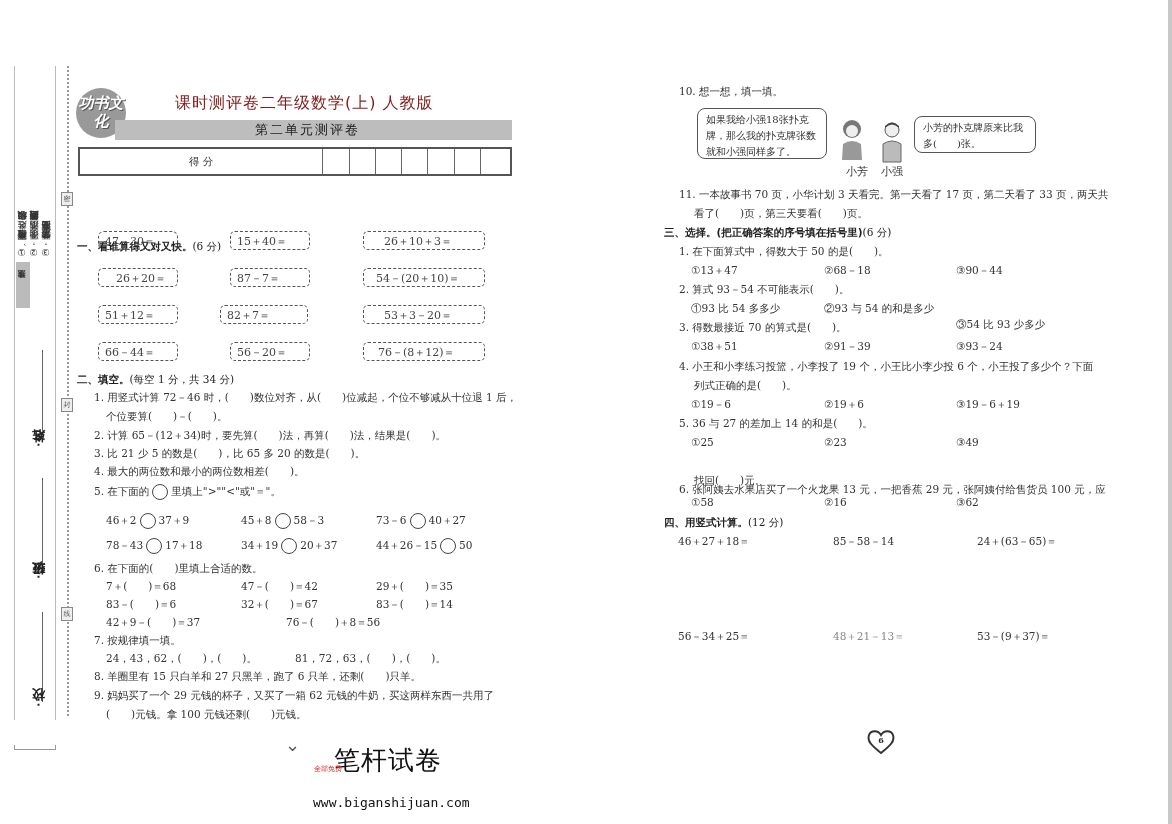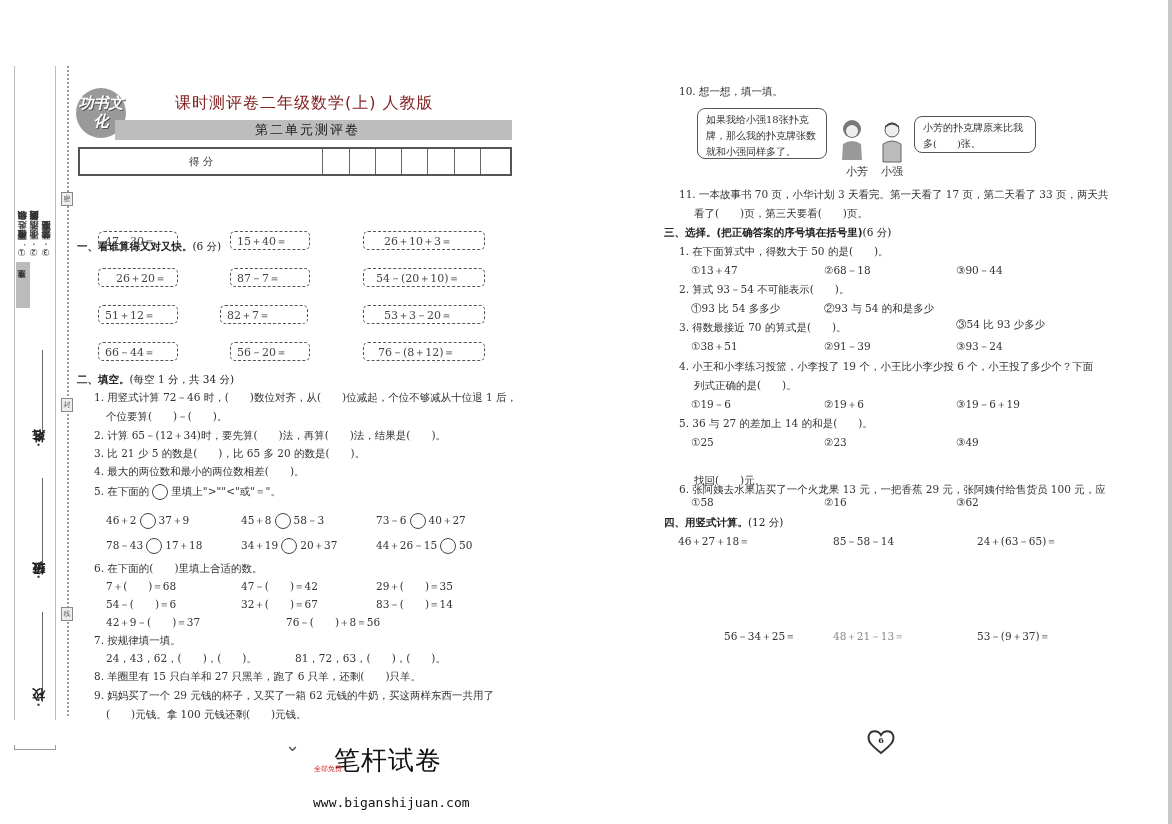--- a/index.html
+++ b/index.html
@@ -120,21 +120,21 @@
   <div class="line" style="left:376px;top:513px;"><span>73－6</span><span class="circ"></span><span>40＋27</span></div>
   <div class="line" style="left:106px;top:538px;"><span>78－43</span><span class="circ"></span><span>17＋18</span></div>
   <div class="line" style="left:241px;top:538px;"><span>34＋19</span><span class="circ"></span><span>20＋37</span></div>
   <div class="line" style="left:376px;top:538px;"><span>44＋26－15</span><span class="circ"></span><span>50</span></div>
 </div>
 
 <div class="line" style="left:94px;top:562px;">6. 在下面的(　　)里填上合适的数。</div>
 <div class="line" style="left:106px;top:580px;">7＋(　　)＝68</div>
 <div class="line" style="left:241px;top:580px;">47－(　　)＝42</div>
 <div class="line" style="left:376px;top:580px;">29＋(　　)＝35</div>
-<div class="line" style="left:106px;top:598px;">54－(　　)＝6</div>
+<div class="line" style="left:106px;top:598px;">83－(　　)＝6</div>
 <div class="line" style="left:241px;top:598px;">32＋(　　)＝67</div>
 <div class="line" style="left:376px;top:598px;">83－(　　)＝14</div>
 <div class="line" style="left:106px;top:616px;">42＋9－(　　)＝37</div>
 <div class="line" style="left:286px;top:616px;">76－(　　)＋8＝56</div>
 
 <div class="line" style="left:94px;top:634px;">7. 按规律填一填。</div>
 <div class="line" style="left:106px;top:652px;">24，43，62，(　　)，(　　)。</div>
 <div class="line" style="left:295px;top:652px;">81，72，63，(　　)，(　　)。</div>
 <div class="line" style="left:94px;top:670px;">8. 羊圈里有 15 只白羊和 27 只黑羊，跑了 6 只羊，还剩(　　)只羊。</div>
 <div class="line" style="left:94px;top:689px;">9. 妈妈买了一个 29 元钱的杯子，又买了一箱 62 元钱的牛奶，买这两样东西一共用了</div>
@@ -195,21 +195,21 @@
 <div class="line" style="left:691px;top:496px;">①58</div>
 <div class="line" style="left:824px;top:496px;">②16</div>
 <div class="line" style="left:956px;top:496px;">③62</div>
 
 <div class="sec" style="left:664px;top:516px;">
   <span>四、用竖式计算。</span><span class="pts">(12 分)</span>
 </div>
 <div class="line" style="left:678px;top:535px;">46＋27＋18＝</div>
 <div class="line" style="left:833px;top:535px;">85－58－14</div>
 <div class="line" style="left:977px;top:535px;">24＋(63－65)＝</div>
-<div class="line" style="left:678px;top:630px;margin-left:46px;">56－34＋25＝</div>
+<div class="line" style="left:678px;top:630px;">56－34＋25＝</div>
 <div class="line" style="left:833px;top:630px;color:#888;">48＋21－13＝</div>
 <div class="line" style="left:977px;top:630px;">53－(9＋37)＝</div>
 
 <svg class="heart" viewBox="0 0 30 26">
   <path d="M15 24 C5 16 1 12 3 6 C5 1 12 1 15 6 C18 1 25 1 27 6 C29 12 25 16 15 24 Z" fill="none" stroke="#333" stroke-width="2"></path>
   <text x="15" y="14" font-size="8" text-anchor="middle" font-weight="bold" fill="#222" font-family="DejaVu Serif, serif">6</text>
 </svg>
 
 <div class="wm1">笔杆试卷</div>
 <div class="wm-free">全部免费</div>

